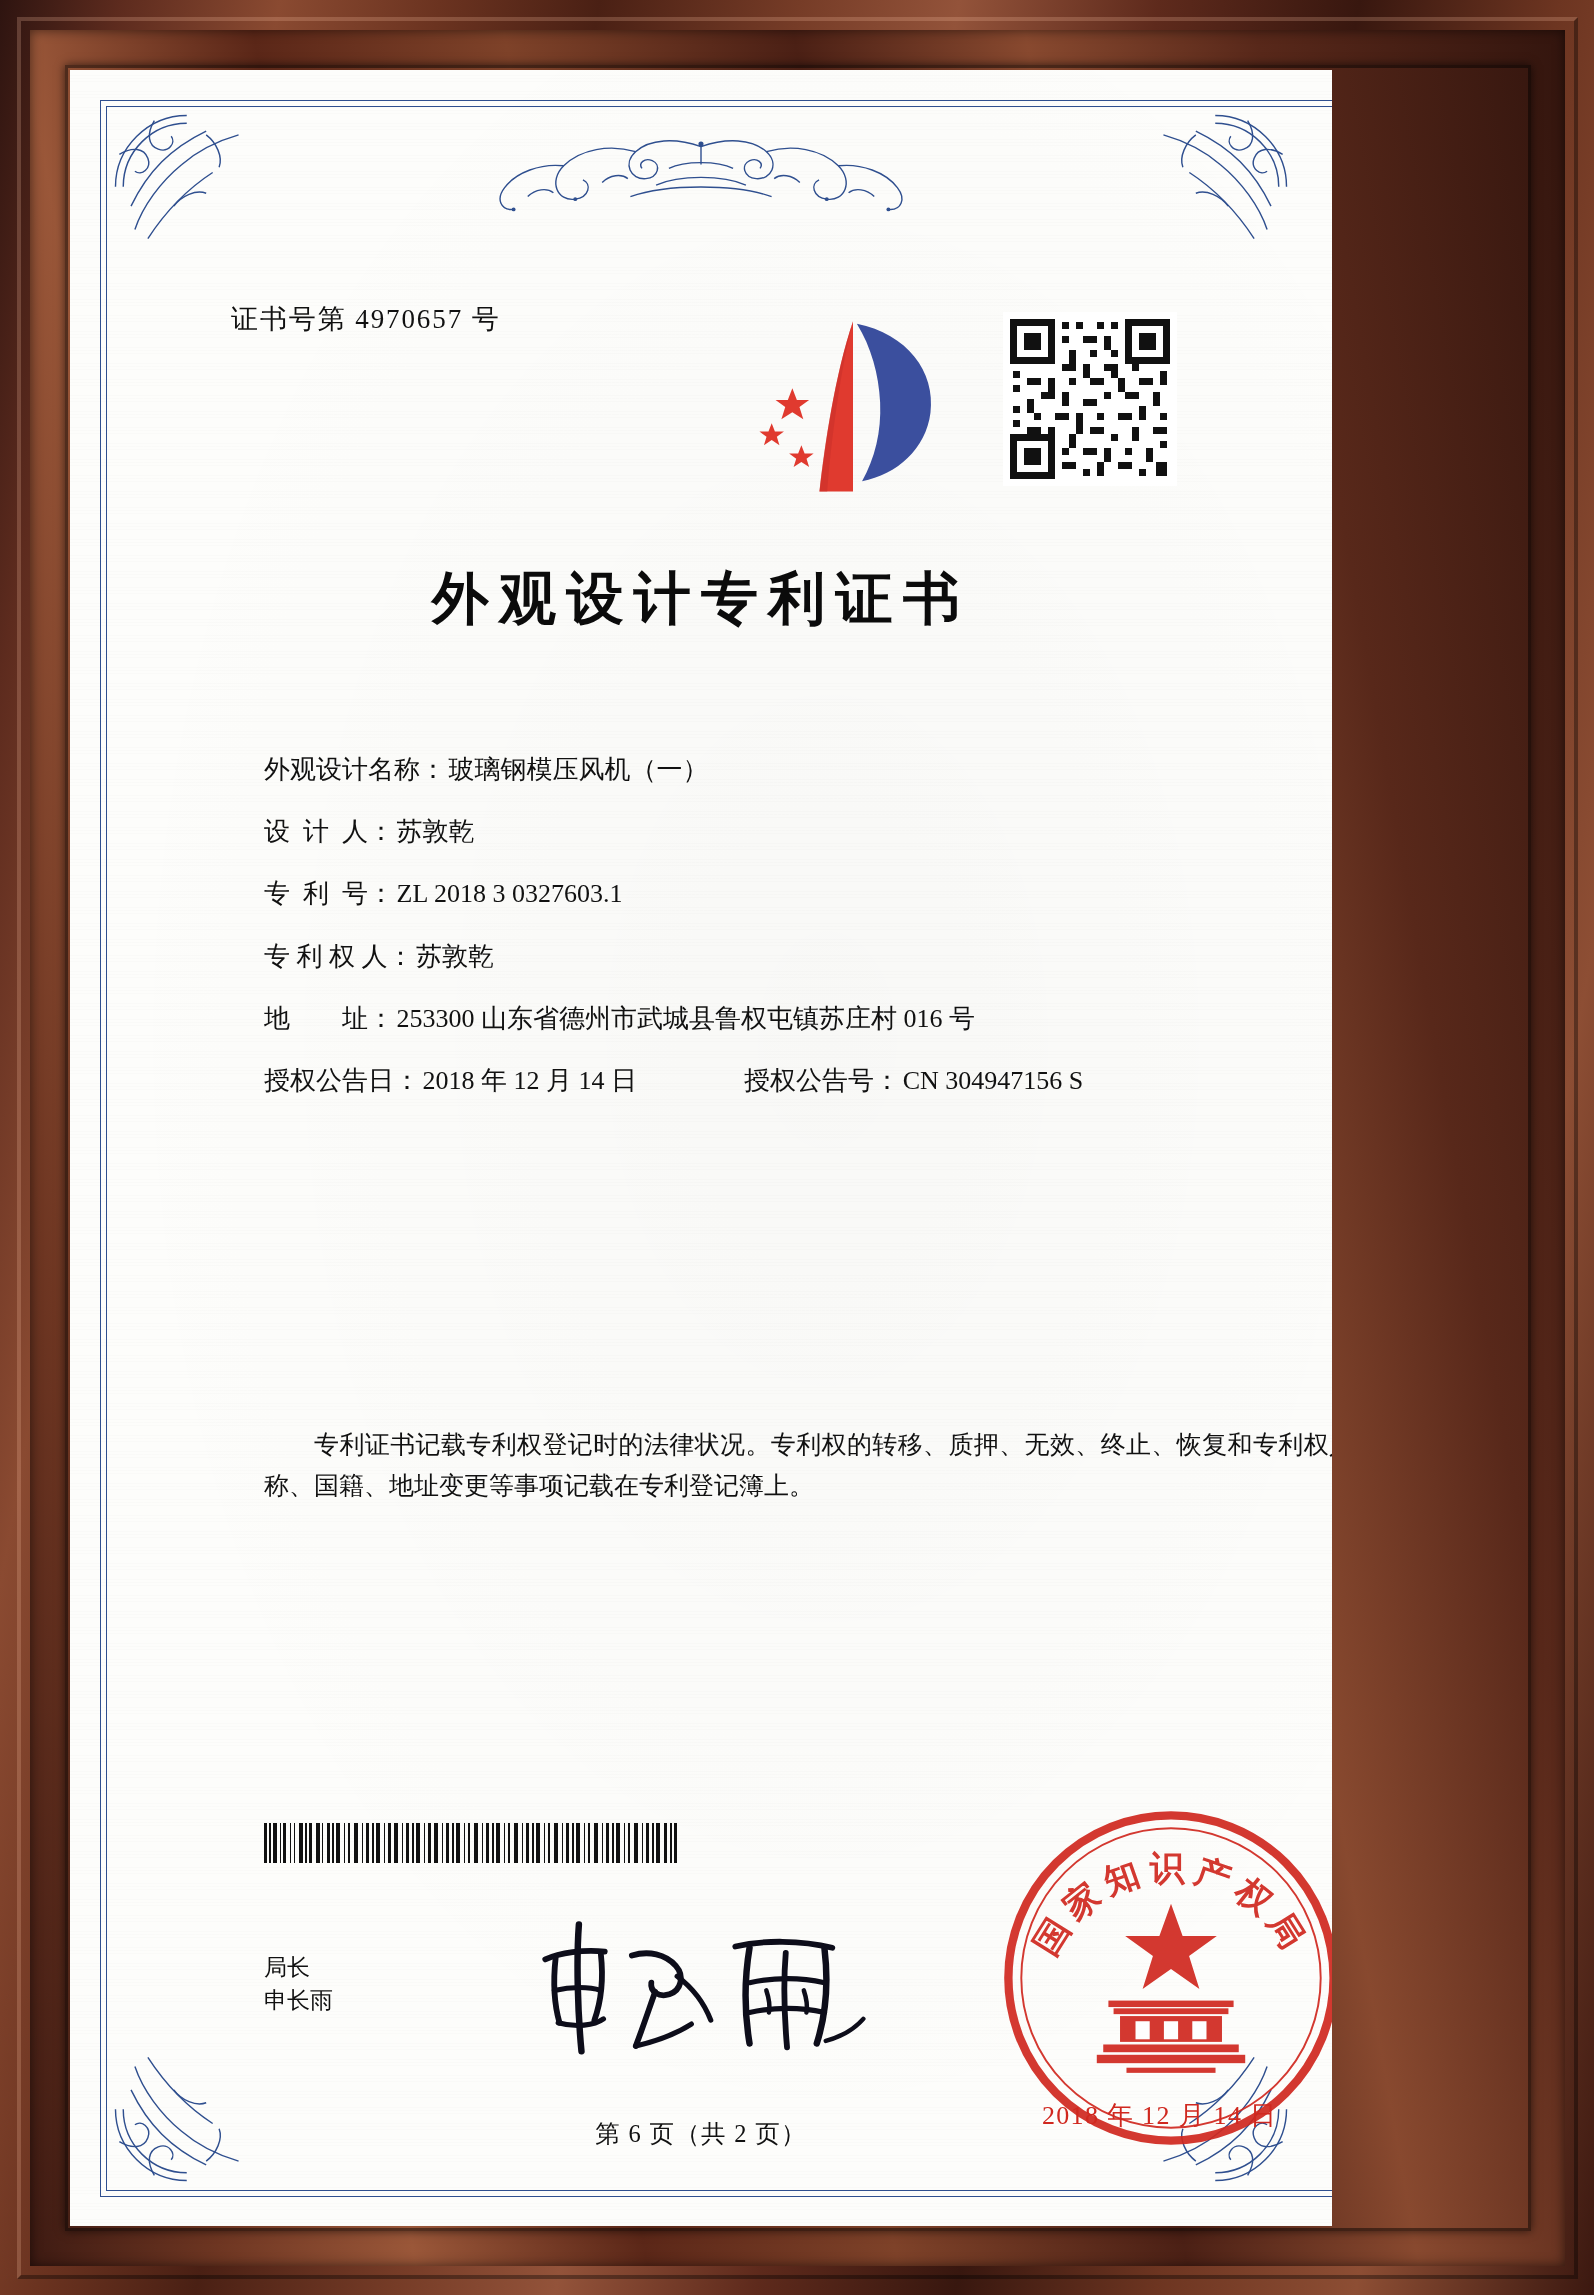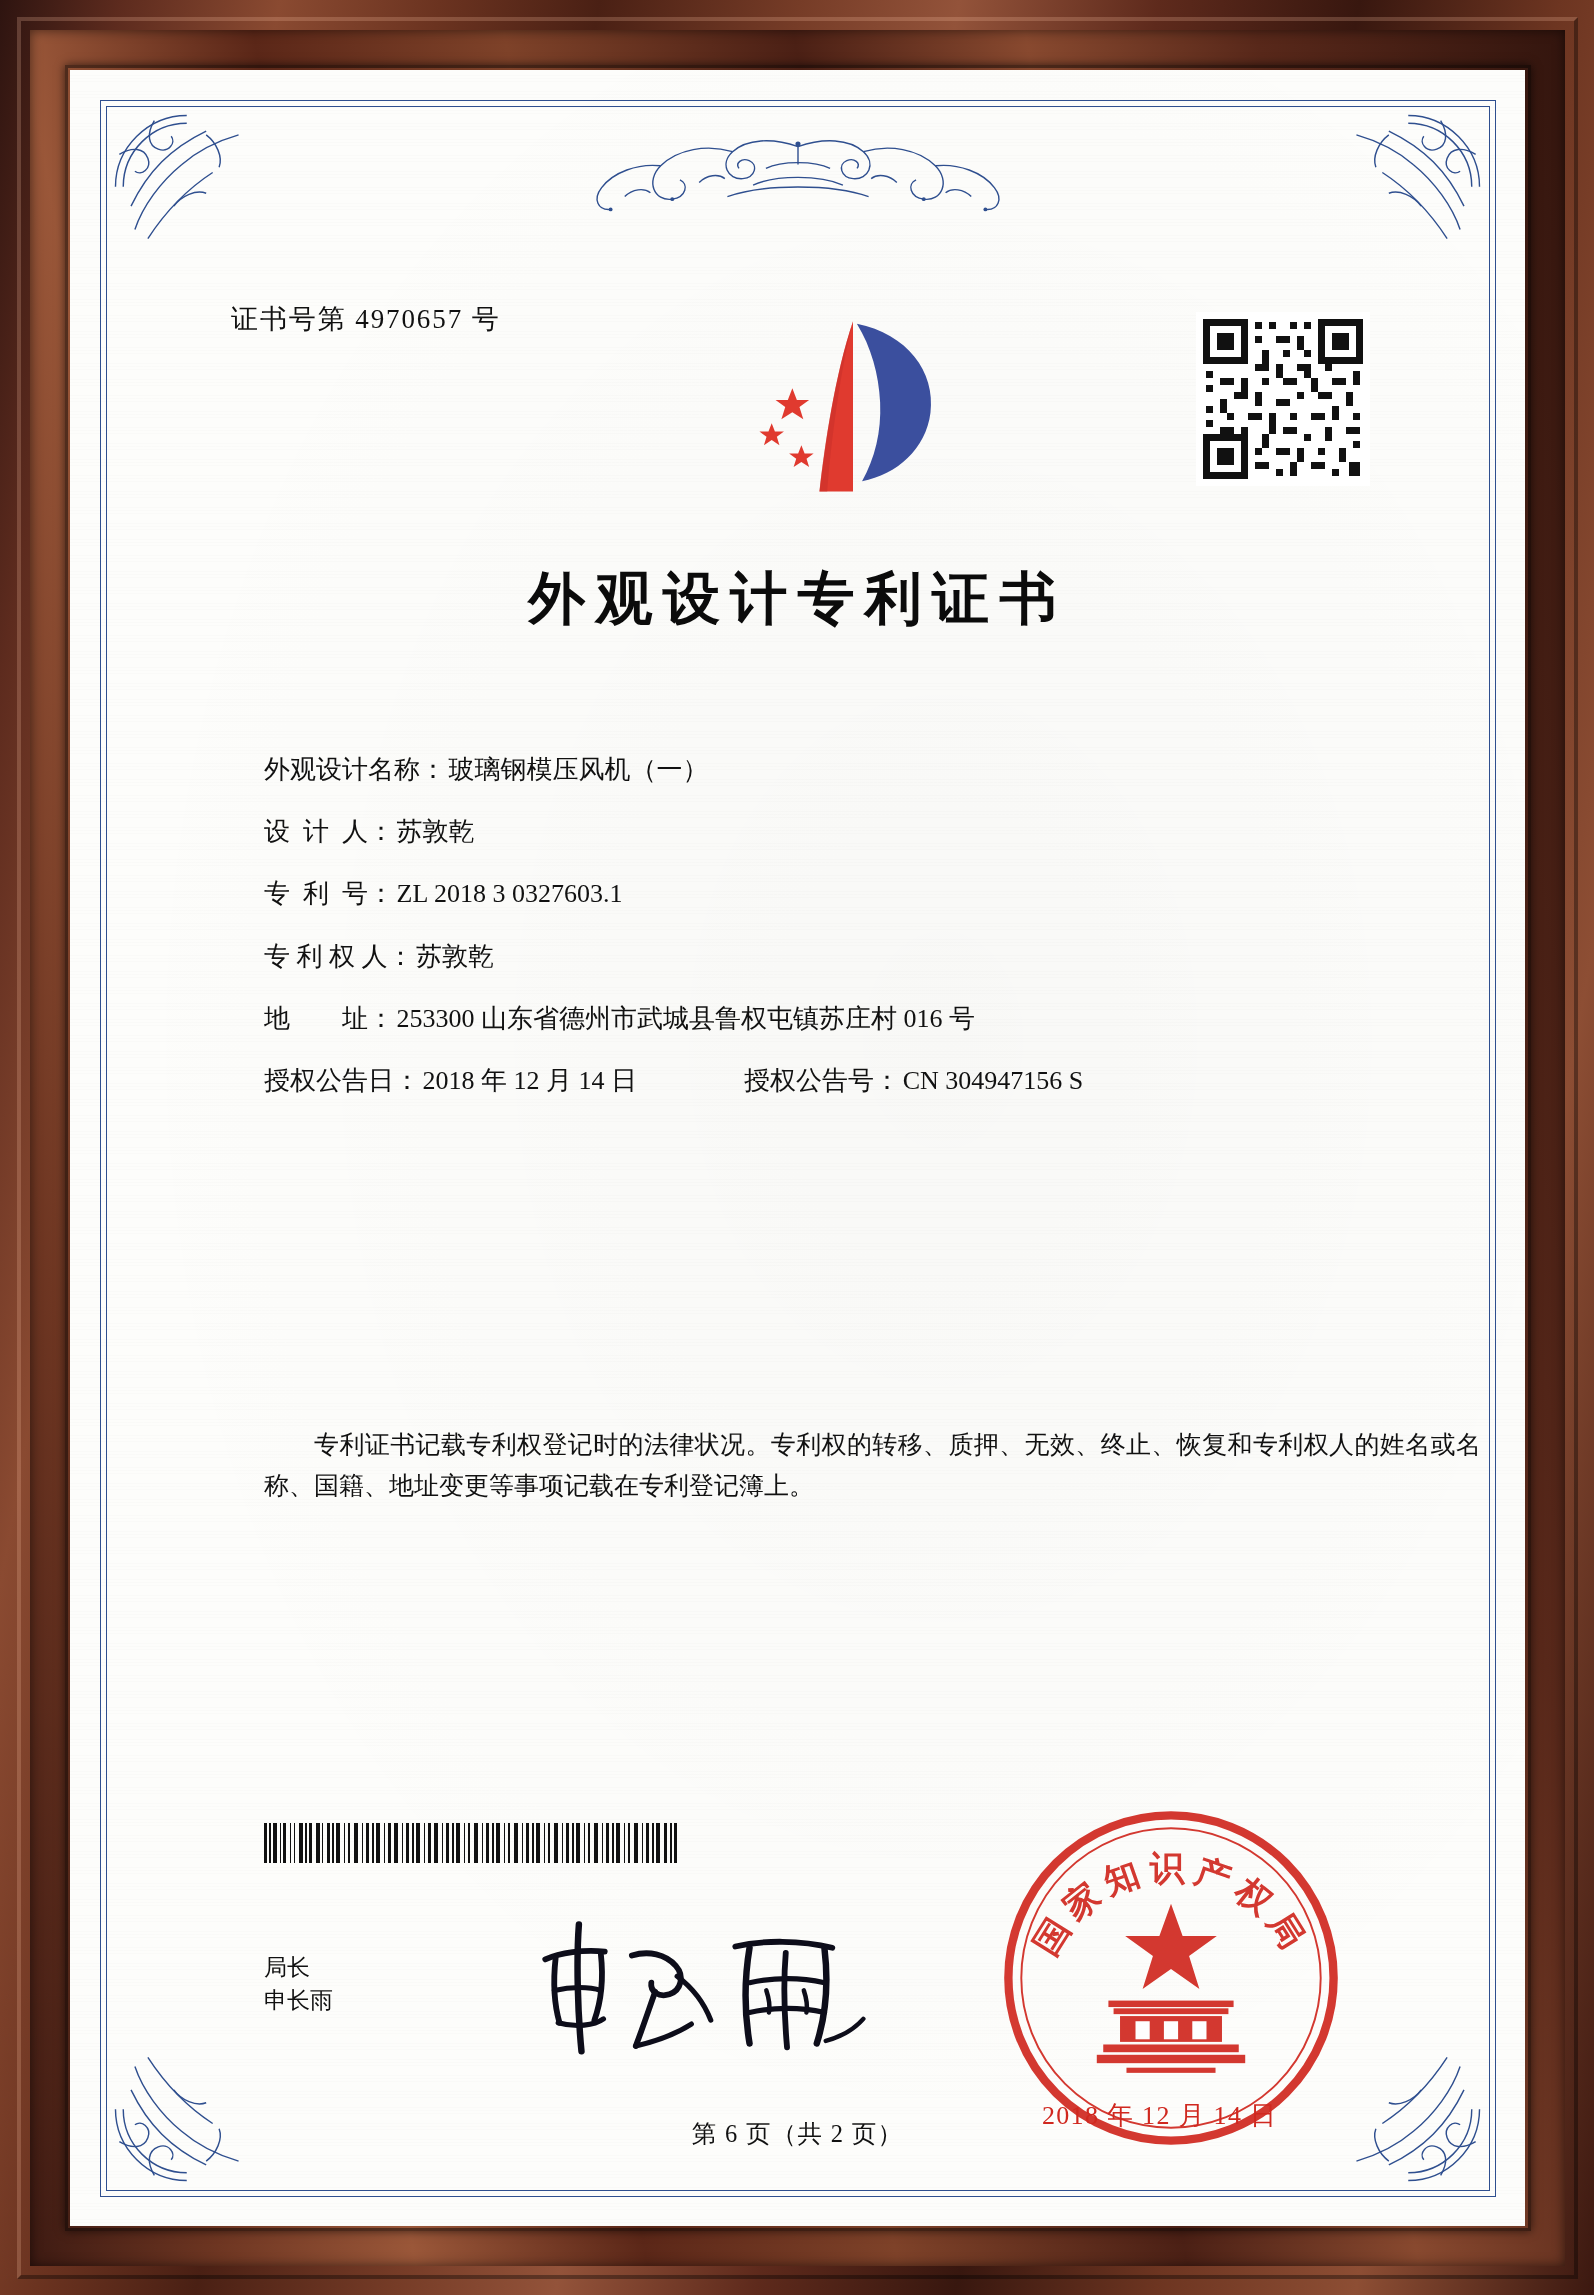--- a/index.html
+++ b/index.html
@@ -53,21 +53,21 @@
     width: 1466px; height: 2166px;
     box-sizing: border-box;
     border: 3.2px solid rgba(0,0,0,0.45);
     box-shadow: 0 0 9px rgba(0,0,0,0.6);
   }
 
   
   .paper {
     position: absolute;
     left: 70px; top: 70px;
-    width: 1455px;
+    width: 1262px;
     height: 2156px;
     background: #fdfdfb;
     box-sizing: border-box;
     overflow: hidden;
   }
   .paper::before {
     
     content: "";
     position: absolute;
     inset: 0;

